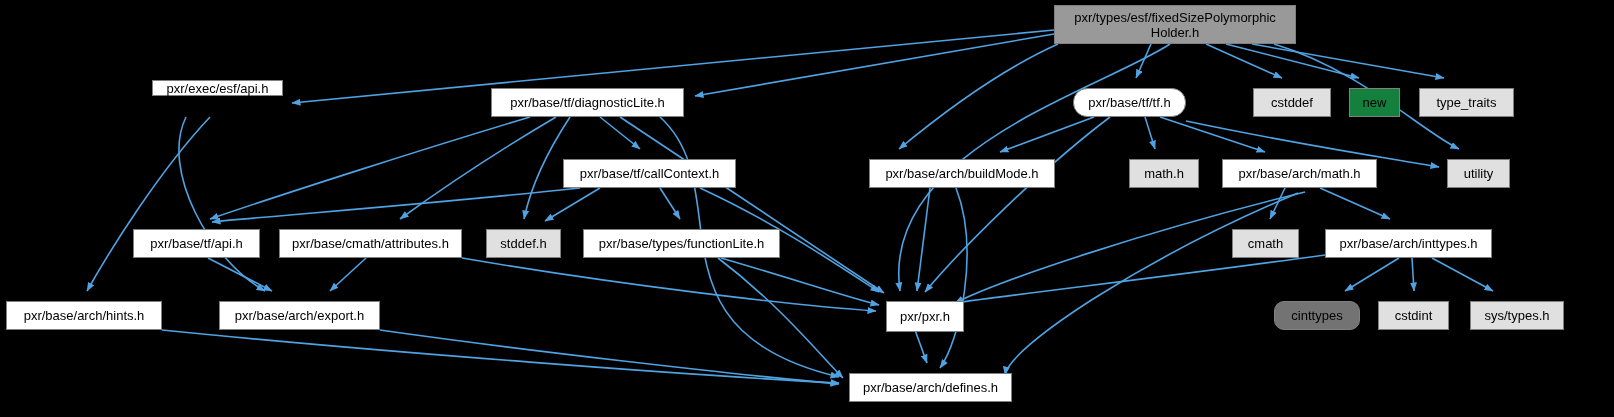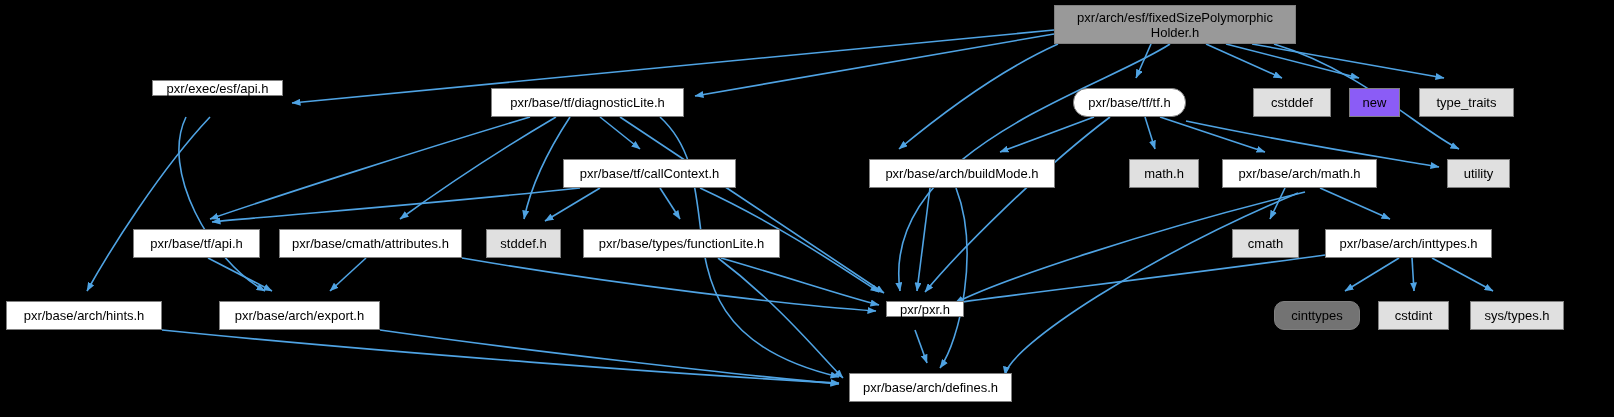--- a/index.html
+++ b/index.html
@@ -110,40 +110,40 @@
 
     <path d="M1399,258 L1345,291" fill="none" stroke="#4fa3e3" stroke-width="1.6" marker-end="url(#arrow)"></path>
     <path d="M1412,258 L1414,291" fill="none" stroke="#4fa3e3" stroke-width="1.6" marker-end="url(#arrow)"></path>
     <path d="M1432,258 L1493,291" fill="none" stroke="#4fa3e3" stroke-width="1.6" marker-end="url(#arrow)"></path>
     <path d="M1325,255 C1180,275 1010,295 955,303" fill="none" stroke="#4fa3e3" stroke-width="1.6" marker-end="url(#arrow)"></path>
 
     <path d="M915,330 L927,363" fill="none" stroke="#4fa3e3" stroke-width="1.6" marker-end="url(#arrow)"></path>
   </svg>
 
   <div id="nodes">
-      <div class="node root" style="left: 1054px; top: 5px; width: 242px; height: 39px; background: rgb(153, 153, 153); border-color: rgb(128, 128, 128); color: rgb(0, 0, 0);">pxr/arch/esf/fixedSizePolymorphic
+      <div class="node root" style="left: 1054px; top: 5px; width: 242px; height: 39px; background: rgb(153, 153, 153); border-color: rgb(128, 128, 128); color: rgb(0, 0, 0);">pxr/types/esf/fixedSizePolymorphic
 Holder.h</div>
       <div class="node local" style="left: 152px; top: 80px; width: 131px; height: 16px; background: rgb(255, 255, 255); border-color: rgb(128, 128, 128); color: rgb(0, 0, 0);">pxr/exec/esf/api.h</div>
       <div class="node local" style="left: 491px; top: 88px; width: 193px; height: 29px; background: rgb(255, 255, 255); border-color: rgb(128, 128, 128); color: rgb(0, 0, 0);">pxr/base/tf/diagnosticLite.h</div>
       <div class="node local" style="left: 1073px; top: 88px; width: 113px; height: 29px; background: rgb(255, 255, 255); border-color: rgb(128, 128, 128); color: rgb(0, 0, 0); border-radius: 14px;">pxr/base/tf/tf.h</div>
       <div class="node system" style="left: 1253px; top: 88px; width: 78px; height: 29px; background: rgb(224, 224, 224); border-color: rgb(128, 128, 128); color: rgb(0, 0, 0);">cstddef</div>
-      <div class="node system" style="left: 1349px; top: 88px; width: 51px; height: 29px; background: #8b5cf6; border-color: rgb(128, 128, 128); color: rgb(0, 0, 0);">new</div>
+      <div class="node system" style="left: 1349px; top: 88px; width: 51px; height: 29px; background: #15803d; border-color: rgb(128, 128, 128); color: rgb(0, 0, 0);">new</div>
       <div class="node system" style="left: 1419px; top: 88px; width: 95px; height: 29px; background: rgb(224, 224, 224); border-color: rgb(128, 128, 128); color: rgb(0, 0, 0);">type_traits</div>
       <div class="node local" style="left: 563px; top: 159px; width: 173px; height: 29px; background: rgb(255, 255, 255); border-color: rgb(128, 128, 128); color: rgb(0, 0, 0);">pxr/base/tf/callContext.h</div>
       <div class="node local" style="left: 869px; top: 159px; width: 186px; height: 29px; background: rgb(255, 255, 255); border-color: rgb(128, 128, 128); color: rgb(0, 0, 0);">pxr/base/arch/buildMode.h</div>
       <div class="node system" style="left: 1129px; top: 159px; width: 70px; height: 29px; background: rgb(224, 224, 224); border-color: rgb(128, 128, 128); color: rgb(0, 0, 0);">math.h</div>
       <div class="node local" style="left: 1222px; top: 159px; width: 155px; height: 29px; background: rgb(255, 255, 255); border-color: rgb(128, 128, 128); color: rgb(0, 0, 0);">pxr/base/arch/math.h</div>
       <div class="node system" style="left: 1447px; top: 159px; width: 63px; height: 29px; background: rgb(224, 224, 224); border-color: rgb(128, 128, 128); color: rgb(0, 0, 0);">utility</div>
       <div class="node local" style="left: 133px; top: 229px; width: 127px; height: 29px; background: rgb(255, 255, 255); border-color: rgb(128, 128, 128); color: rgb(0, 0, 0);">pxr/base/tf/api.h</div>
       <div class="node local" style="left: 279px; top: 229px; width: 183px; height: 29px; background: rgb(255, 255, 255); border-color: rgb(128, 128, 128); color: rgb(0, 0, 0);">pxr/base/cmath/attributes.h</div>
       <div class="node system" style="left: 486px; top: 229px; width: 75px; height: 29px; background: rgb(224, 224, 224); border-color: rgb(128, 128, 128); color: rgb(0, 0, 0);">stddef.h</div>
       <div class="node local" style="left: 583px; top: 229px; width: 197px; height: 29px; background: rgb(255, 255, 255); border-color: rgb(128, 128, 128); color: rgb(0, 0, 0);">pxr/base/types/functionLite.h</div>
       <div class="node system" style="left: 1232px; top: 229px; width: 67px; height: 29px; background: rgb(224, 224, 224); border-color: rgb(128, 128, 128); color: rgb(0, 0, 0);">cmath</div>
       <div class="node local" style="left: 1325px; top: 229px; width: 167px; height: 29px; background: rgb(255, 255, 255); border-color: rgb(128, 128, 128); color: rgb(0, 0, 0);">pxr/base/arch/inttypes.h</div>
       <div class="node local" style="left: 6px; top: 301px; width: 156px; height: 29px; background: rgb(255, 255, 255); border-color: rgb(128, 128, 128); color: rgb(0, 0, 0);">pxr/base/arch/hints.h</div>
       <div class="node local" style="left: 219px; top: 301px; width: 161px; height: 29px; background: rgb(255, 255, 255); border-color: rgb(128, 128, 128); color: rgb(0, 0, 0);">pxr/base/arch/export.h</div>
-      <div class="node local" style="left: 886px; top: 301px; width: 78px; height: 16px; background: rgb(255, 255, 255); border-color: rgb(128, 128, 128); color: rgb(0, 0, 0);">pxr/pxr.h</div>
+      <div class="node local" style="left: 886px; top: 301px; width: 78px; height: 31px; background: rgb(255, 255, 255); border-color: rgb(128, 128, 128); color: rgb(0, 0, 0);">pxr/pxr.h</div>
       <div class="node system" style="left: 1274px; top: 301px; width: 86px; height: 29px; background: #737373; border-color: rgb(128, 128, 128); color: rgb(0, 0, 0); border-radius: 10px;">cinttypes</div>
       <div class="node system" style="left: 1378px; top: 301px; width: 71px; height: 29px; background: rgb(224, 224, 224); border-color: rgb(128, 128, 128); color: rgb(0, 0, 0);">cstdint</div>
       <div class="node system" style="left: 1470px; top: 301px; width: 94px; height: 29px; background: rgb(224, 224, 224); border-color: rgb(128, 128, 128); color: rgb(0, 0, 0);">sys/types.h</div>
       <div class="node local" style="left: 849px; top: 373px; width: 163px; height: 29px; background: rgb(255, 255, 255); border-color: rgb(128, 128, 128); color: rgb(0, 0, 0);">pxr/base/arch/defines.h</div>
     </div>
 </div>
 
 </body></html>

